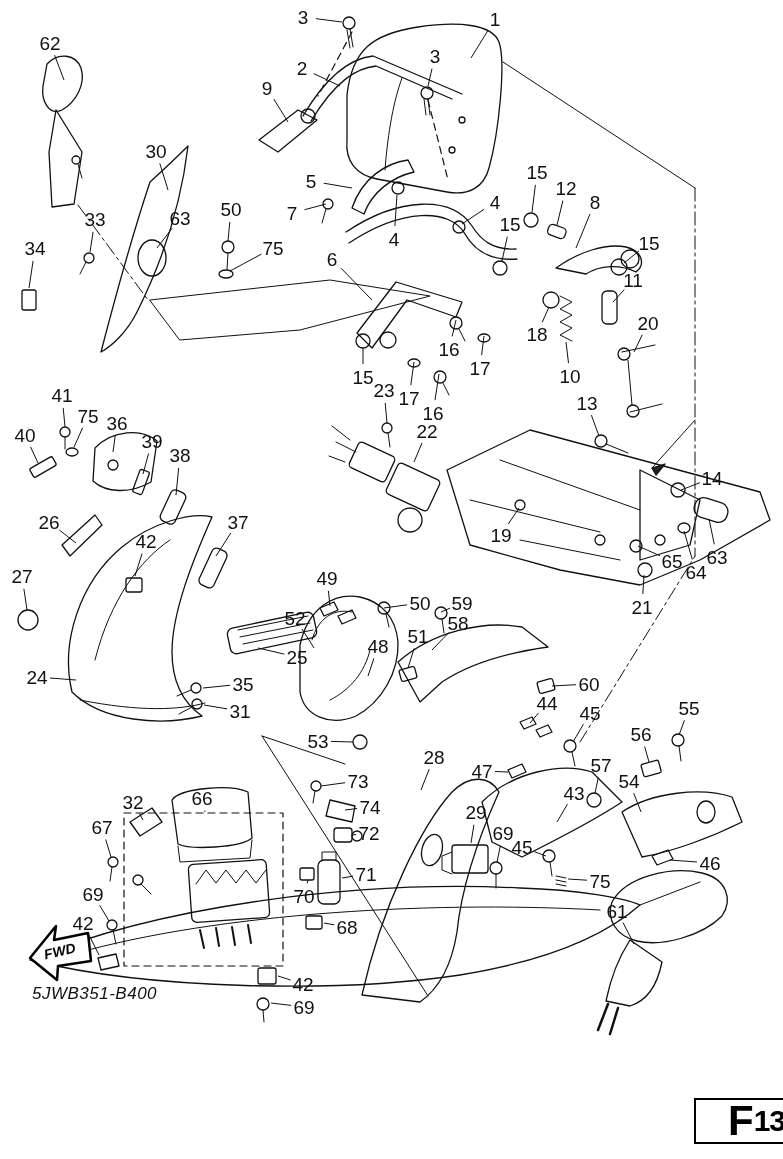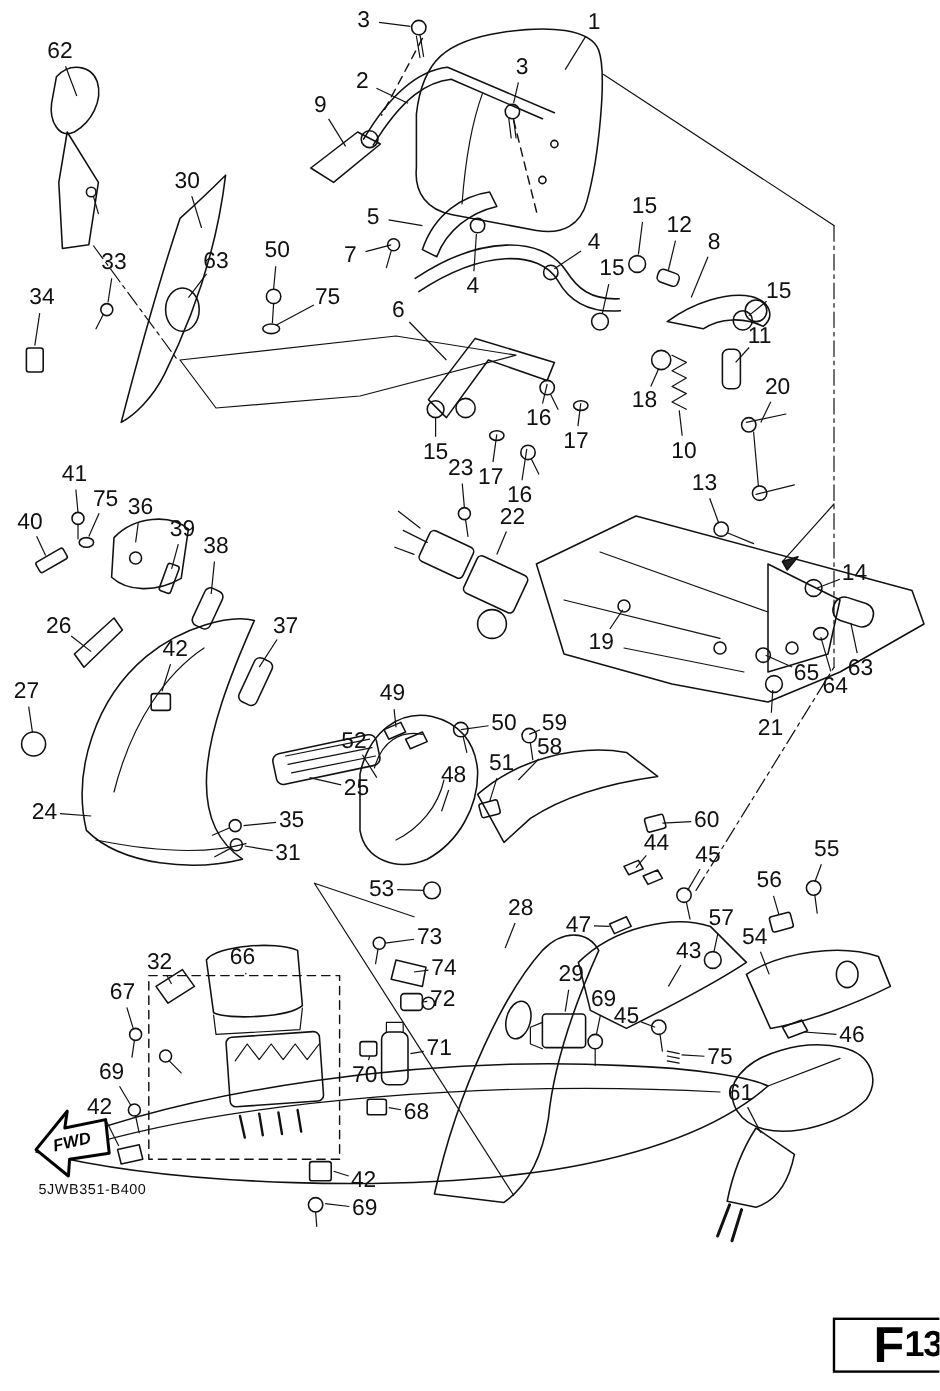--- a/index.html
+++ b/index.html
@@ -19,21 +19,21 @@
     dominant-baseline:central;
     cursor:pointer;
   }
   .leader{stroke:var(--ink,#111);stroke-width:1;}
   .art{stroke:var(--ink,#222);stroke-width:1.3;fill:none;stroke-linejoin:round;stroke-linecap:round;}
   .thin{stroke-width:1;}
   .dashdot{stroke-dasharray:13 4 3 4;stroke-width:1;}
   .dashed{stroke-dasharray:7 5;stroke-width:1.2;}
   .code{
     position:absolute;left:32px;top:984px;
-    font-size:12px;color:var(--ink,#111);letter-spacing:.5px;
+    font-size:17px;color:var(--ink,#111);letter-spacing:.5px;font-style:italic;
   }
   .refbox{
     position:absolute;left:694px;top:1098px;
     width:120px;height:46px;
     border:2px solid #000;background:#fff;
     display:flex;align-items:center;
     padding-left:32px;box-sizing:border-box;
   }
   .refL{font-size:42px;font-weight:bold;line-height:1;color:#000;}
   .refD{font-size:30px;font-weight:bold;line-height:1;color:#000;letter-spacing:-1px;}

